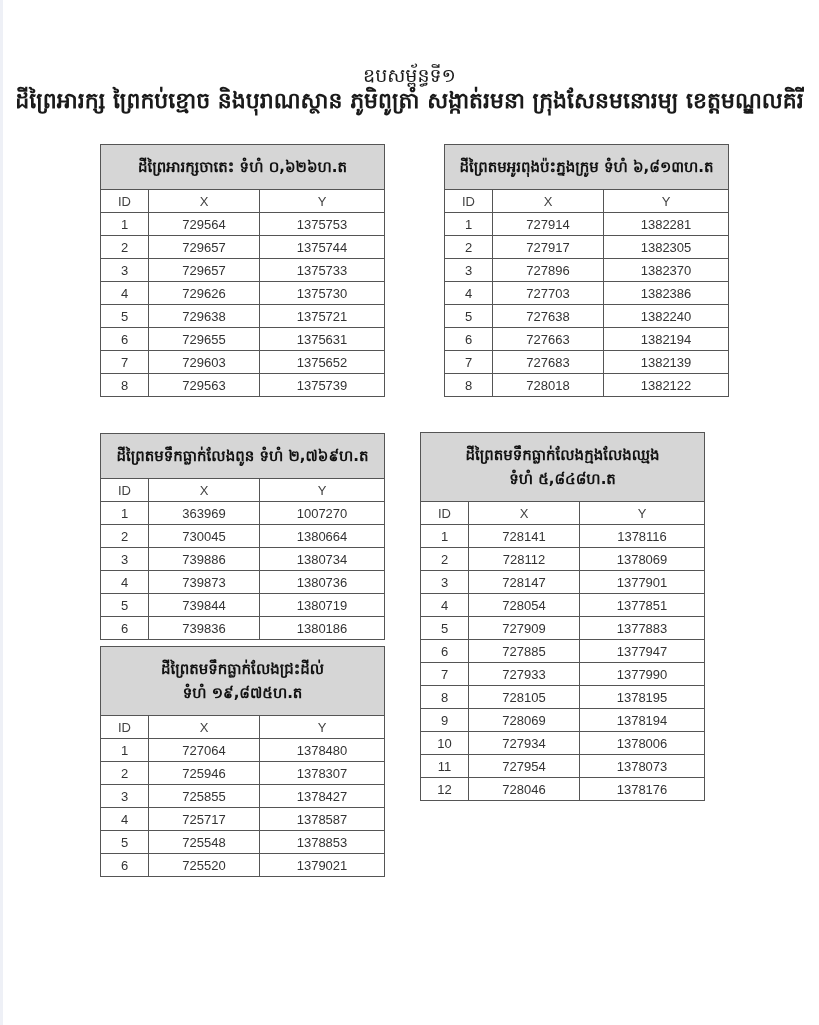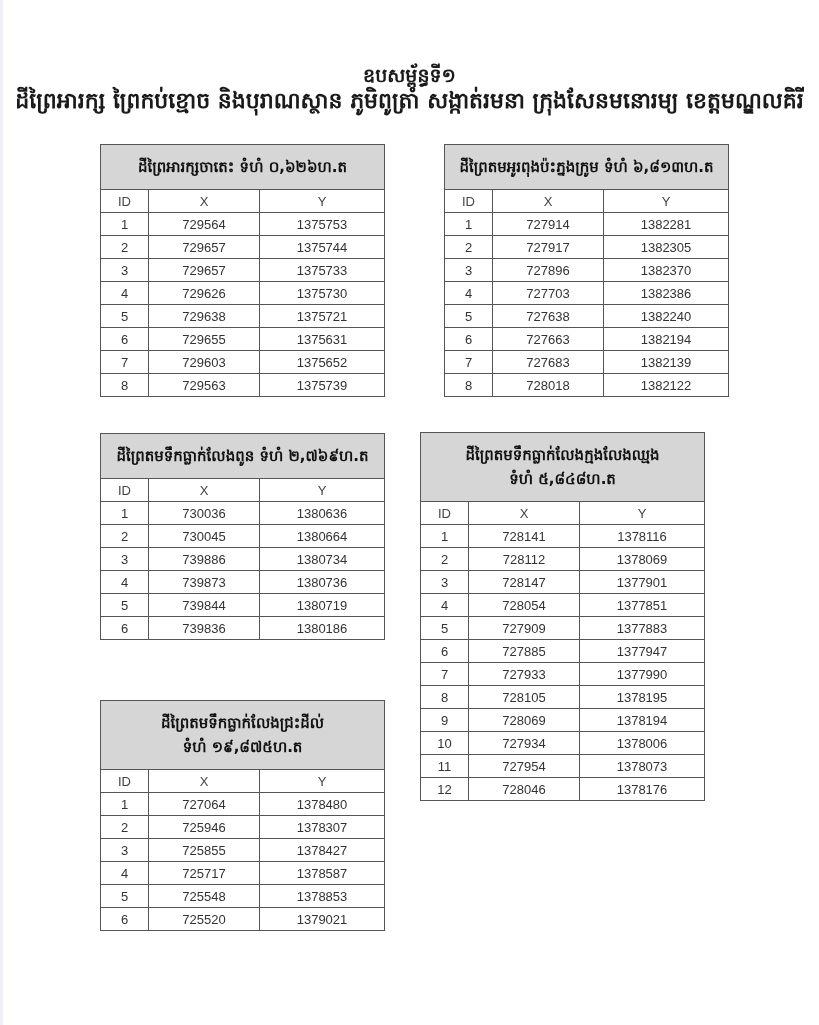--- a/index.html
+++ b/index.html
@@ -4,41 +4,41 @@
 <style>
   html, body { margin: 0; padding: 0; }
   body {
     width: 819px; height: 1025px; position: relative; overflow: hidden;
     background: #ffffff;
     font-family: "Liberation Sans", "DejaVu Sans", sans-serif;
     color: #1a1a1a;
   }
   .left-strip { position: absolute; left: 0; top: 0; width: 3px; height: 1025px; background: #eef0f6; }
   .doc-header { position: absolute; left: 0; top: 62px; width: 819px; text-align: center; }
-  .doc-header .line1 { font-size: 19px; font-weight: bold; line-height: 26px; font-family: "DejaVu Sans", sans-serif; }
+  .doc-header .line1 { font-size: 19px; font-weight: normal; line-height: 26px; font-family: "DejaVu Sans", sans-serif; }
   .doc-header .line2 { font-size: 22px; font-weight: bold; line-height: 26px; font-family: "DejaVu Sans", sans-serif; }
 
   table.coord {
     position: absolute; border-collapse: collapse; table-layout: fixed;
     font-size: 13px; color: #333;
   }
   table.coord th.title {
     background: #d6d6d6; font-weight: bold; font-size: 15px; color: #111;
     font-family: "DejaVu Sans", sans-serif;
     border: 1.5px solid #555; padding: 10px 2px; line-height: 24px;
   }
   table.coord td {
     border: 1.5px solid #555; text-align: center; height: 22px; padding: 0;
     font-family: "Liberation Sans", sans-serif;
   }
   table.coord tr.colhdr td { color: #444; }
   #t1 { left: 100px; top: 144px; width: 284px; }
   #t2 { left: 444px; top: 144px; width: 284px; }
   #t3 { left: 100px; top: 433px; width: 284px; border-radius: 25px; }
-  #t4 { left: 100px; top: 700px; width: 284px; border-radius: 13px; }
+  #t4 { left: 100px; top: 646px; width: 284px; border-radius: 13px; }
   #t5 { left: 420px; top: 432px; width: 284px; }
   col.c-id { width: 48px; }
   col.c-x { width: 111px; }
   col.c-y { width: 125px; }
 </style>
 </head>
 <body>
 
 <div class="left-strip"></div>
 
@@ -173,22 +173,22 @@
       <tr>
         <th class="title" colspan="3">ដីព្រៃតមទឹកធ្លាក់លែងពូន ទំហំ ២,៧៦៩ហ.ត</th>
       </tr>
   <tr class="colhdr">
     <td>ID</td>
     <td>X</td>
     <td>Y</td>
   </tr>
   <tr>
         <td>1</td>
-        <td>730036</td>
-        <td>1380636</td>
+        <td>363969</td>
+        <td>1007270</td>
       </tr>
   <tr>
         <td>2</td>
         <td>730045</td>
         <td>1380664</td>
       </tr>
   <tr>
         <td>3</td>
         <td>739886</td>
         <td>1380734</td>

